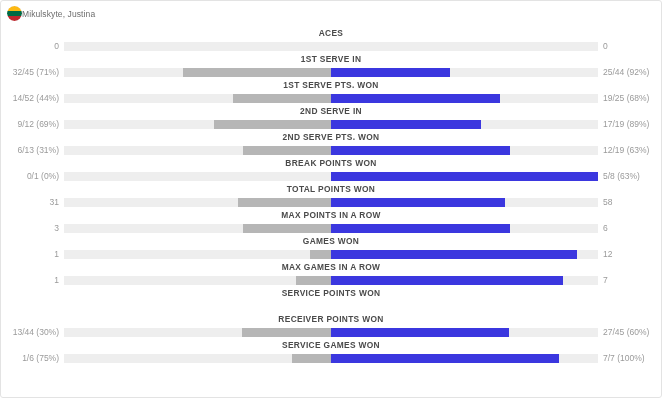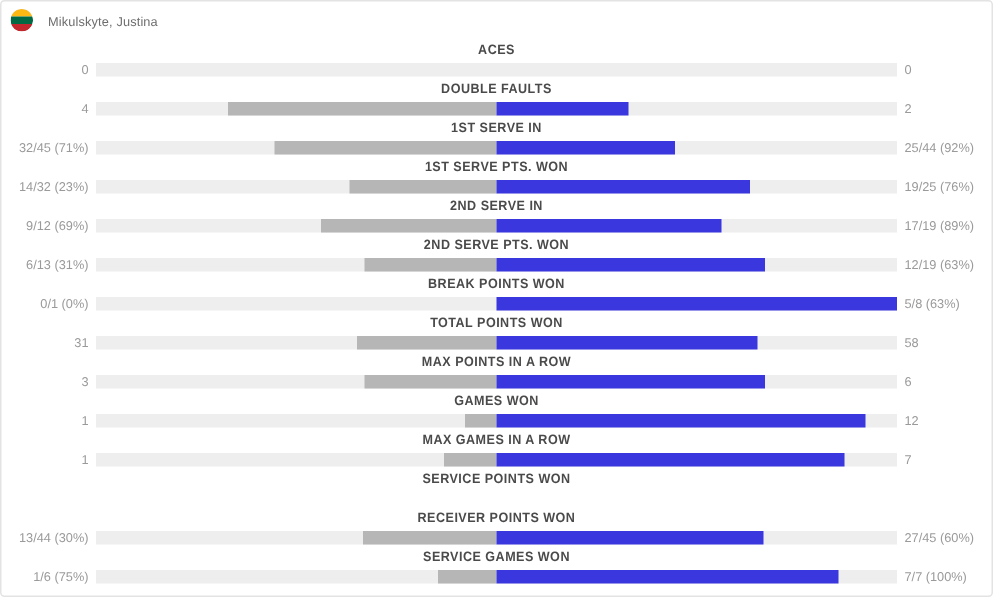--- a/index.html
+++ b/index.html
@@ -29,21 +29,21 @@
     position: relative;
     height: 26px;
     padding: 5px 8px 0 6px;
     box-sizing: border-box;
   }
   .player {
     position: absolute;
     top: 5px;
     display: flex;
     align-items: center;
-    gap: 10px;
+    gap: 0;
   }
   .player-left  { left: 6px; }
   .player-right { right: 7px; flex-direction: row-reverse; }
 
   .player-name {
     font-size: 8.5px;
     color: #6d6d6d;
     letter-spacing: 0.1px;
     white-space: nowrap;
   }
@@ -163,50 +163,39 @@
         <div class="bar-line">
           <div class="val val-left">0</div>
           <div class="track">
             <div class="fill fill-left" style="width: 0%; background: rgb(182, 182, 182);"></div>
             <div class="fill fill-right" style="width: 0%; background: rgb(59, 55, 223);"></div>
           </div>
           <div class="val val-right">0</div>
         </div>
       </div>
       <div class="stat-row">
-        <div class="stat-label">DOUBLE FAULTS</div>
-        <div class="bar-line">
-          <div class="val val-left">4</div>
-          <div class="track">
-            <div class="fill fill-left" style="width: 33.5%; background: rgb(182, 182, 182);"></div>
-            <div class="fill fill-right" style="width: 16.5%; background: rgb(59, 55, 223);"></div>
-          </div>
-          <div class="val val-right">2</div>
-        </div>
-      </div>
-      <div class="stat-row">
         <div class="stat-label">1ST SERVE IN</div>
         <div class="bar-line">
           <div class="val val-left">32/45 (71%)</div>
           <div class="track">
             <div class="fill fill-left" style="width: 27.7344%; background: rgb(182, 182, 182);"></div>
             <div class="fill fill-right" style="width: 22.2656%; background: rgb(59, 55, 223);"></div>
           </div>
           <div class="val val-right">25/44 (92%)</div>
         </div>
       </div>
       <div class="stat-row">
         <div class="stat-label">1ST SERVE PTS. WON</div>
         <div class="bar-line">
-          <div class="val val-left">14/32 (23%)</div>
+          <div class="val val-left">14/52 (44%)</div>
           <div class="track">
             <div class="fill fill-left" style="width: 18.3333%; background: rgb(182, 182, 182);"></div>
             <div class="fill fill-right" style="width: 31.6667%; background: rgb(59, 55, 223);"></div>
           </div>
-          <div class="val val-right">19/25 (76%)</div>
+          <div class="val val-right">19/25 (68%)</div>
         </div>
       </div>
       <div class="stat-row">
         <div class="stat-label">2ND SERVE IN</div>
         <div class="bar-line">
           <div class="val val-left">9/12 (69%)</div>
           <div class="track">
             <div class="fill fill-left" style="width: 21.8354%; background: rgb(182, 182, 182);"></div>
             <div class="fill fill-right" style="width: 28.1646%; background: rgb(59, 55, 223);"></div>
           </div>

